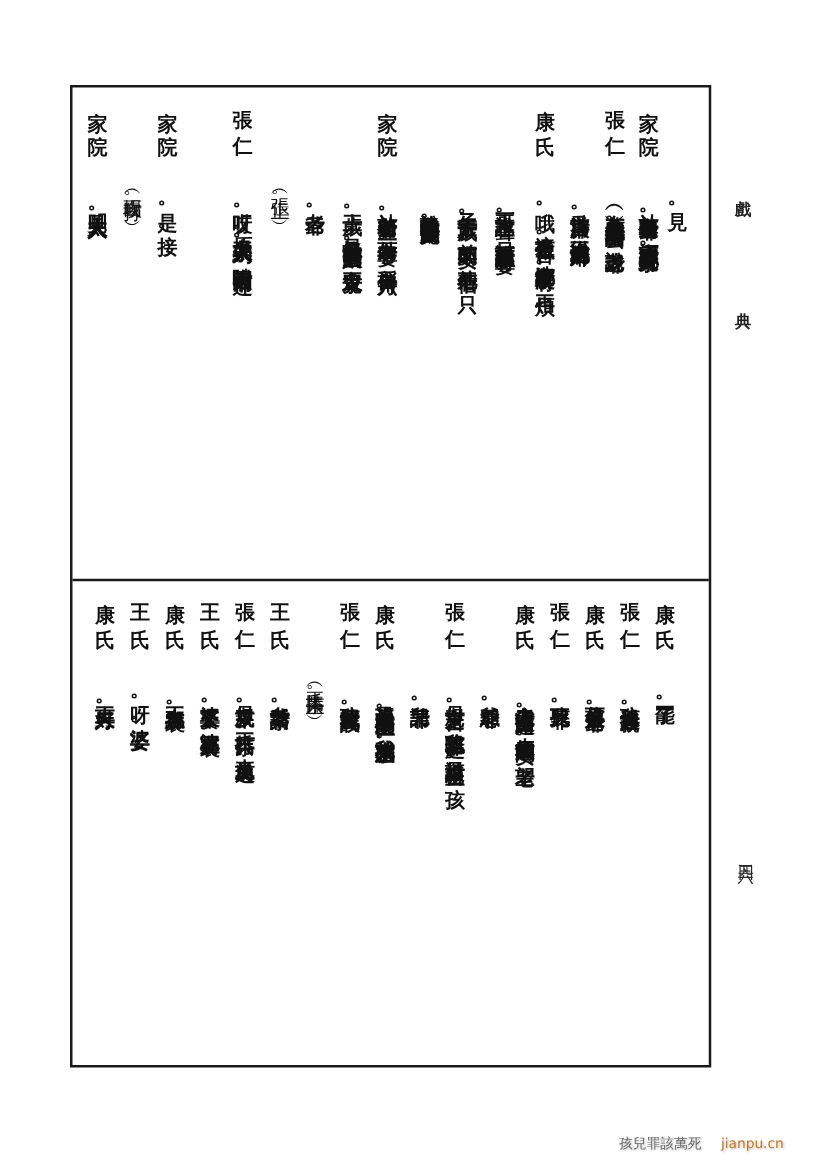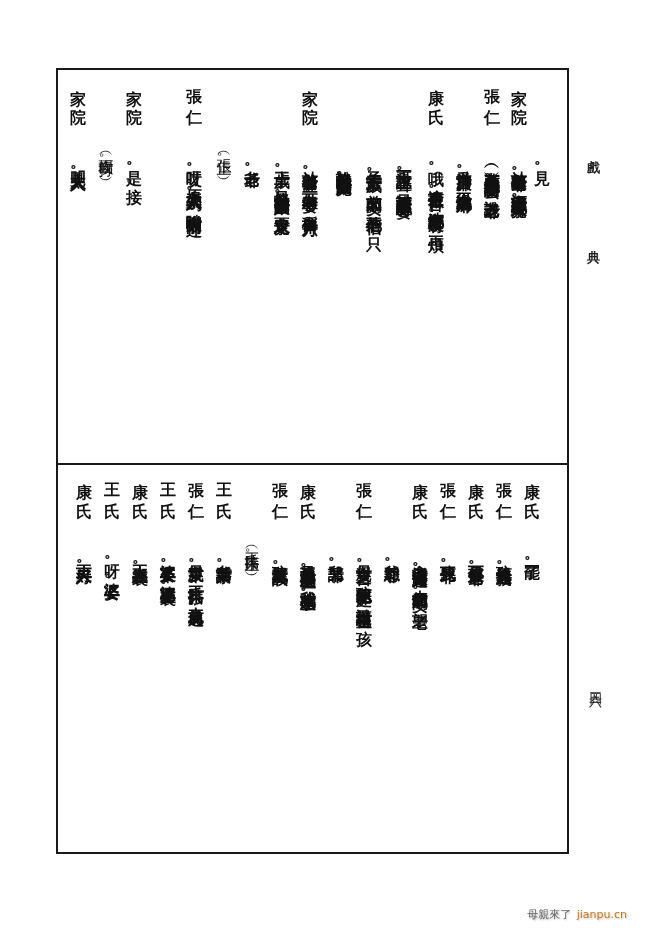--- a/index.html
+++ b/index.html
@@ -39,21 +39,21 @@
   .page-number {
     position: absolute; left: 586px; top: 682px;
     writing-mode: vertical-rl; text-orientation: upright;
     font-size: 13px; letter-spacing: 1px; color: #222;
   }
   .watermark {
     position: absolute; right: 28px; bottom: 6px;
     font-family: "DejaVu Sans", "Liberation Sans", sans-serif; font-size: 11px; color: #666;
     text-shadow: 1px 1px 2px #bbb;
   }
-  .watermark .domain { color: #c9751a; margin-left: 2px; }
+  .watermark .domain { color: #c9751a; margin-left: 12px; }
 </style>
 </head>
 <body>
 
 <div class="frame">
   <div class="half top" id="top">
       <div class="col" style="left: 450px;">
         <div class="speaker">家院</div>
         <div class="line">站着啓稟老爺。河南孟津縣有鄉鄰求見。</div>
       </div>
@@ -176,15 +176,15 @@
         <div class="speaker">康氏</div>
         <div class="line">王夫人可好。</div>
       </div>
     </div>
 </div>
 
 <div class="margin-header">戲典</div>
 <div class="page-number">三四六</div>
 
 <div class="watermark">
-  <span>母親來了</span>
+  <span>孩兒罪該萬死</span>
   <span class="domain">jianpu.cn</span>
 </div>
 
 </body></html>

